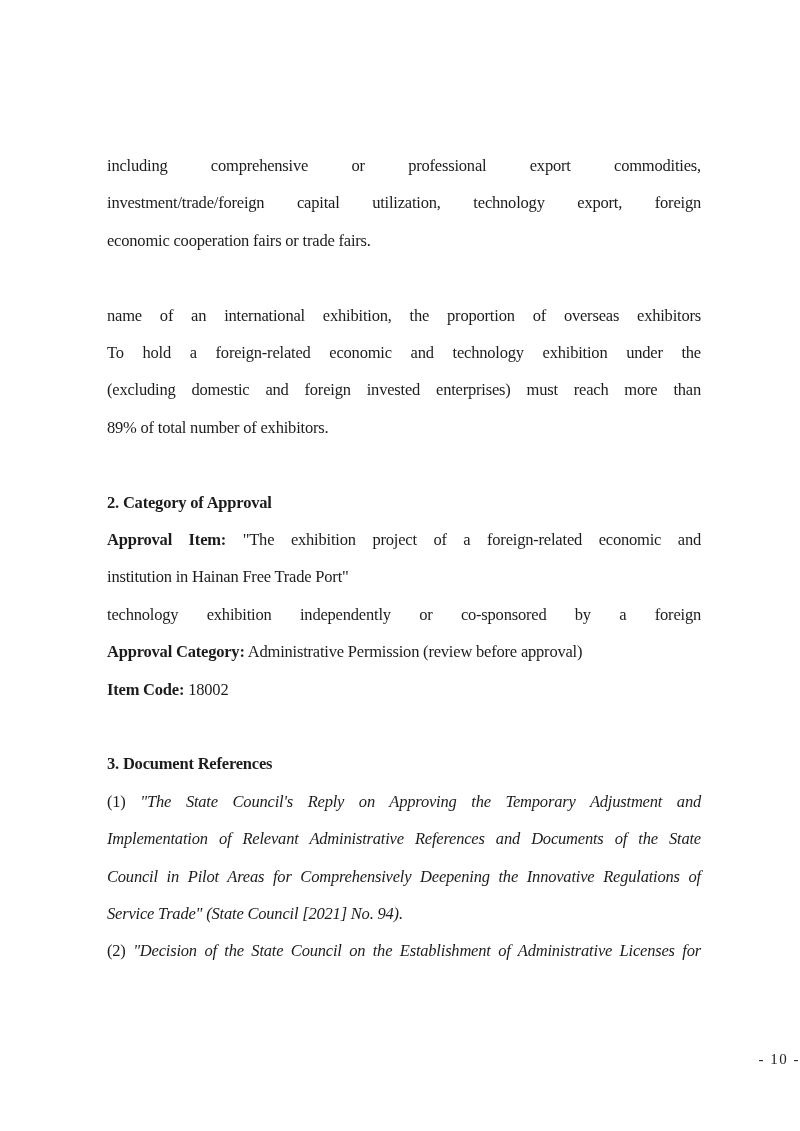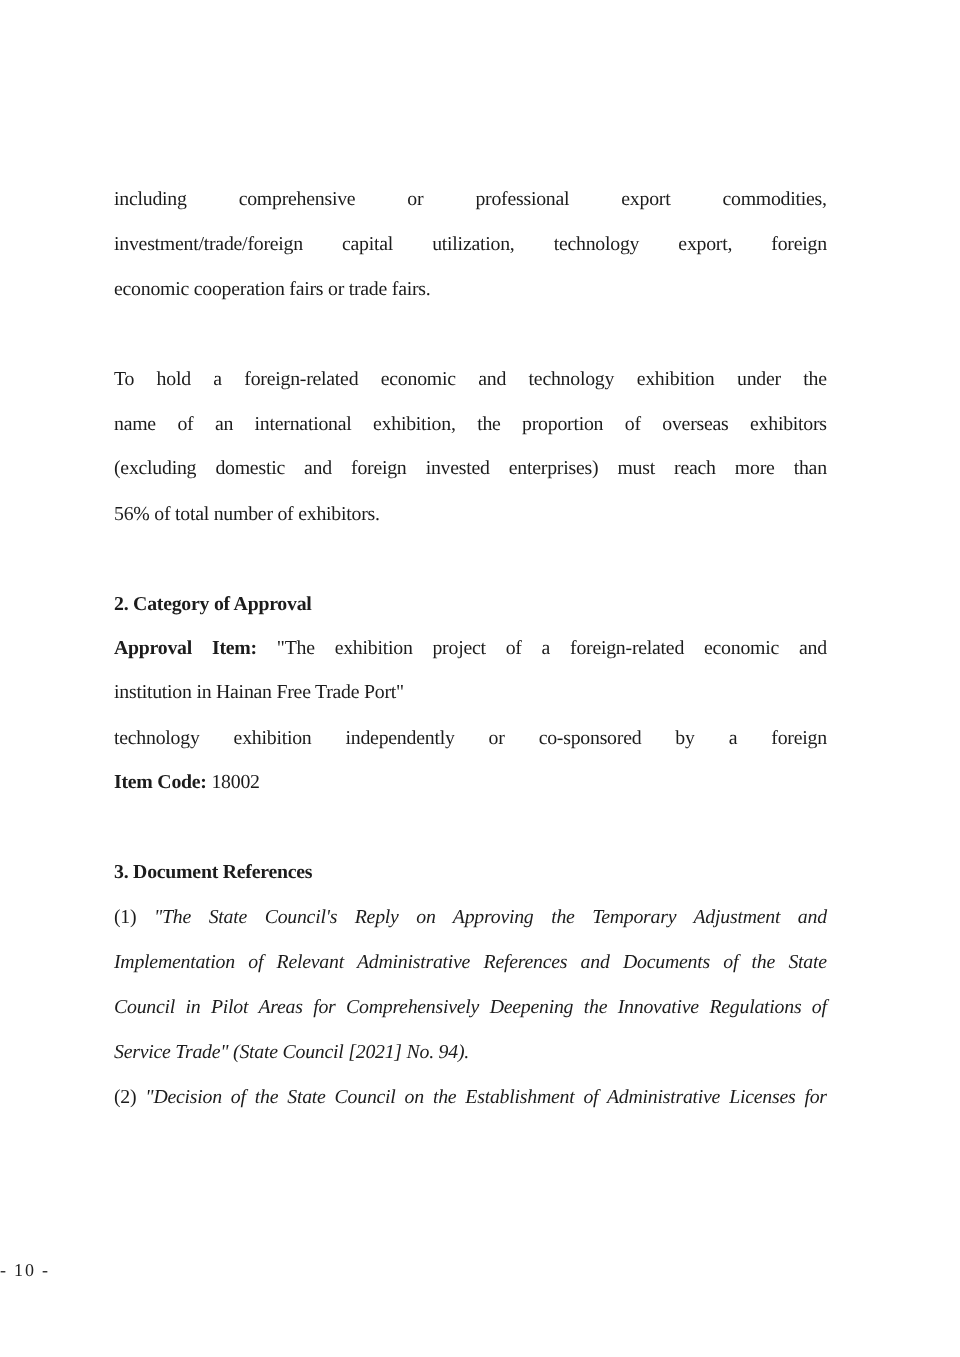--- a/index.html
+++ b/index.html
@@ -9,70 +9,73 @@
     position: relative;
     font-family: "Liberation Serif", serif;
     overflow: hidden;
   }
   .page {
     position: absolute; inset: 0;
     background: #ffffff;
   }
   .content {
     position: absolute;
-    left: 95px; top: 147px;
+    left: 107px; top: 147px;
     width: 594px;
     color: #1c1c1c;
     font-size: 16.5px;
     letter-spacing: -0.2px;
   }
   .para { margin: 0; }
   .gap-after { margin-bottom: 37.4px; }
   .line { line-height: 37.4px; }
   .j { text-align: justify; text-align-last: justify; }
   .bold { font-weight: bold; }
   .it { font-style: italic; }
   .heading { font-weight: bold; line-height: 37.4px; }
   .footer {
     position: absolute;
     left: 0; top: 1051px; width: 800px;
-    text-align: left;
+    text-align: right;
     font-size: 15px;
     color: #222222;
     letter-spacing: 1.5px;
     font-family: "Liberation Serif", serif;
   }
 </style>
 </head>
 <body>
 
 <div class="page">
   <div class="content">
 
     <div class="para gap-after">
       <div class="line j">including comprehensive or professional export commodities,</div>
       <div class="line j">investment/trade/foreign capital utilization, technology export, foreign</div>
       <div class="line">economic cooperation fairs or trade fairs.</div>
     </div>
 
     <div class="para gap-after">
+      <div class="line j">name of an international exhibition, the proportion of overseas exhibitors</div>
       <div class="line j">To hold a foreign-related economic and technology exhibition under the</div>
-      <div class="line j">name of an international exhibition, the proportion of overseas exhibitors</div>
       <div class="line j">(excluding domestic and foreign invested enterprises) must reach more than</div>
-      <div class="line">56% of total number of exhibitors.</div>
+      <div class="line">89% of total number of exhibitors.</div>
     </div>
 
     <div class="heading">2. Category of Approval</div>
 
     <div class="para">
       <div class="line j"><span class="bold">Approval Item:</span> <span>"The exhibition project of a foreign-related economic and</span></div>
       <div class="line">institution in Hainan Free Trade Port"</div>
       <div class="line j">technology exhibition independently or co-sponsored by a foreign</div>
     </div>
 
+    <div class="para">
+      <div class="line"><span class="bold">Approval Category:</span> <span>Administrative Permission (review before approval)</span></div>
+    </div>
 
     <div class="para gap-after">
       <div class="line"><span class="bold">Item Code:</span> <span>18002</span></div>
     </div>
 
     <div class="heading">3. Document References</div>
 
     <div class="para">
       <div class="line j"><span>(1)</span> <span class="it">"The State Council's Reply on Approving the Temporary Adjustment and</span></div>
       <div class="line j it">Implementation of Relevant Administrative References and Documents of the State</div>

